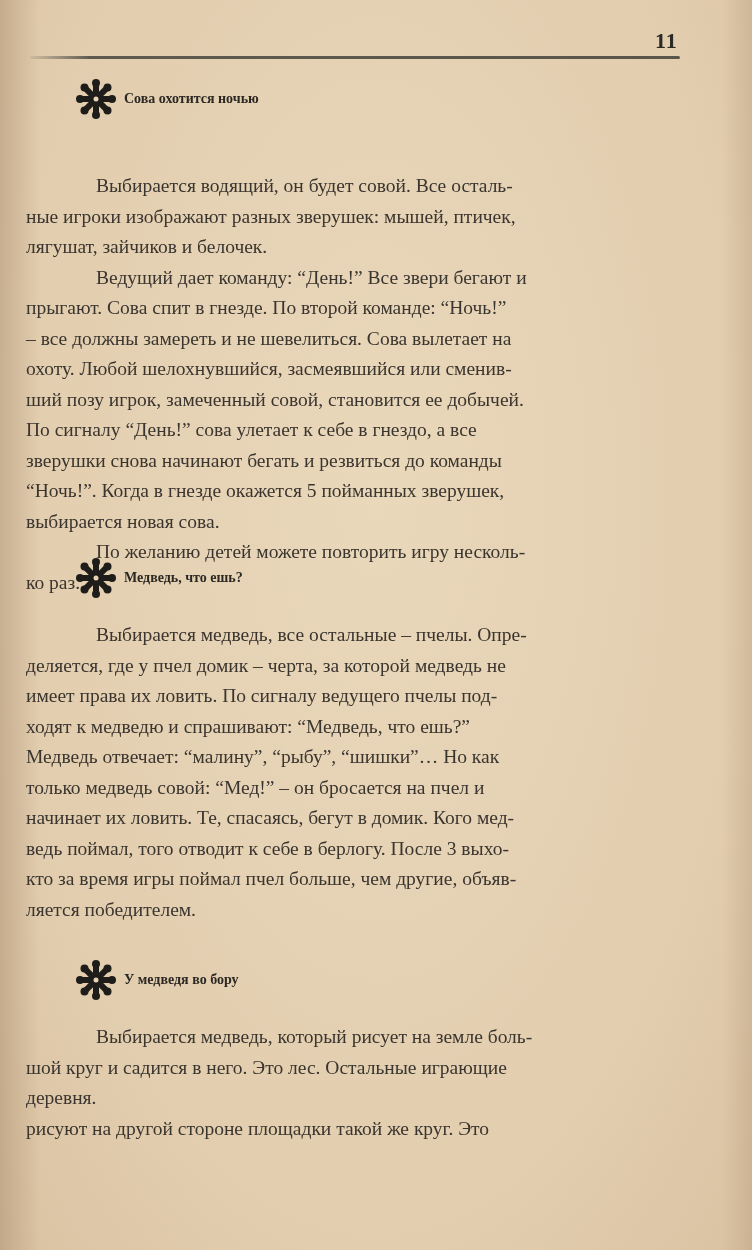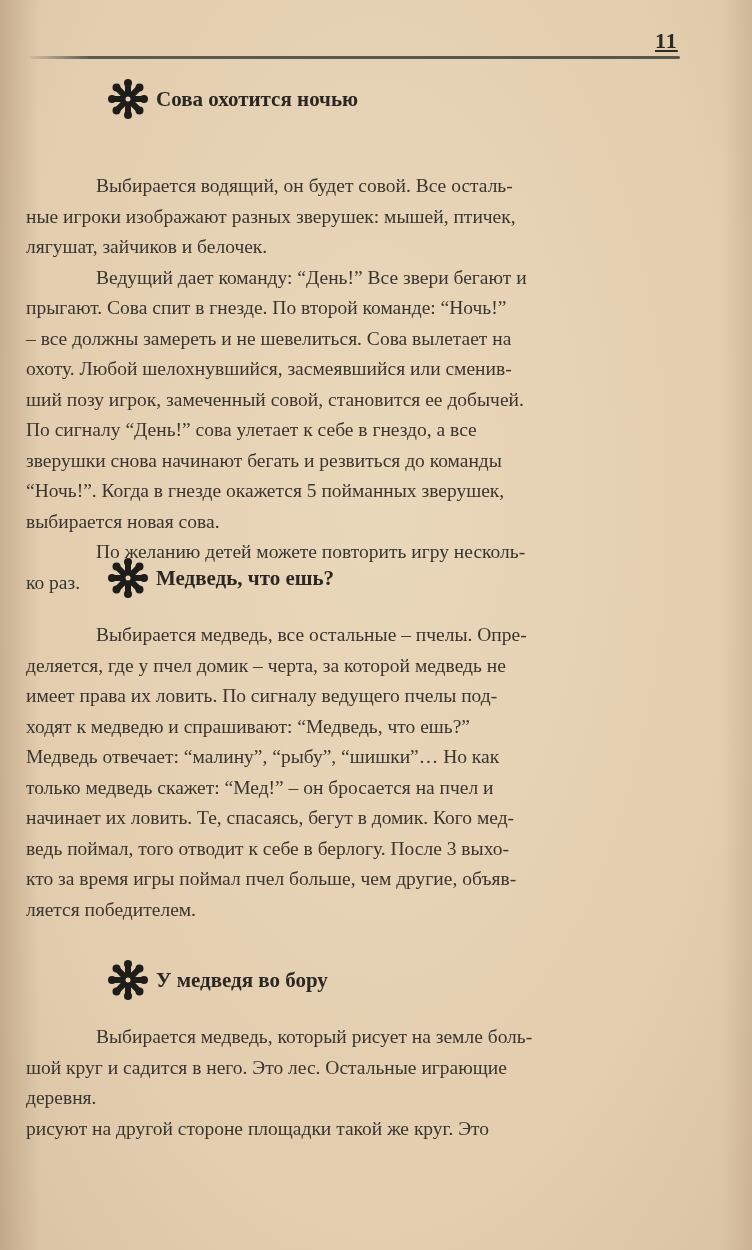--- a/index.html
+++ b/index.html
@@ -14,31 +14,30 @@
     position: absolute; inset: 0;
     background:
       linear-gradient(90deg, rgba(150,120,90,0.35) 0px, rgba(150,120,90,0.0) 40px),
       linear-gradient(270deg, rgba(160,130,100,0.25) 0px, rgba(160,130,100,0.0) 30px),
       radial-gradient(ellipse at 50% 40%, #ead8bb 0%, #e2cdae 70%, #d9c2a2 100%);
   }
   .page-number {
     position: absolute; top: 28px; left: 655px;
     font-size: 22px; font-weight: bold; color: #2c2a24;
     letter-spacing: 1px;
-    text-decoration: underline;
   }
   .header-rule {
     position: absolute; top: 56px; left: 30px; width: 650px; height: 3px;
     background: linear-gradient(90deg, rgba(90,85,75,0.1) 0px, #5f5a50 60px, #5a554b 100%);
     border-radius: 2px;
   }
   .heading {
-    position: absolute; left: 108px;
+    position: absolute; left: 76px;
     display: flex; align-items: center; gap: 8px;
-    font-size: 21px; font-weight: bold; color: #2b2823;
+    font-size: 14px; font-weight: bold; color: #2b2823;
   }
   .orn { width: 40px; height: 40px; }
   .para {
     position: absolute; left: 26px; width: 650px;
     font-size: 19.5px; line-height: 30.5px;
     text-align: justify;
     color: #3a352f;
   }
   .para .line { display: block; white-space: nowrap; }
   .para .line.indent { padding-left: 70px; }
@@ -111,21 +110,21 @@
     </svg>
     <span>Медведь, что ешь?</span>
   </div>
 
   <div class="para" style="top:620px;">
     <span class="line indent">Выбирается медведь, все остальные – пчелы. Опре-</span>
     <span class="line">деляется, где у пчел домик – черта, за которой медведь не</span>
     <span class="line">имеет права их ловить. По сигналу ведущего пчелы под-</span>
     <span class="line">ходят к медведю и спрашивают: “Медведь, что ешь?”</span>
     <span class="line">Медведь отвечает: “малину”, “рыбу”, “шишки”… Но как</span>
-    <span class="line">только медведь скажет: “Мед!” – он бросается на пчел и</span>
+    <span class="line">только медведь совой: “Мед!” – он бросается на пчел и</span>
     <span class="line">начинает их ловить. Те, спасаясь, бегут в домик. Кого мед-</span>
     <span class="line">ведь поймал, того отводит к себе в берлогу. После 3 выхо-</span>
     <span class="line">кто за время игры поймал пчел больше, чем другие, объяв-</span>
     <span class="line">ляется победителем.</span>
   </div>
 
   <div class="heading" style="top:960px;">
     <svg class="orn" viewBox="0 0 40 40">
       <g fill="#1f1d1a">
         <circle cx="20" cy="20" r="6"></circle>

